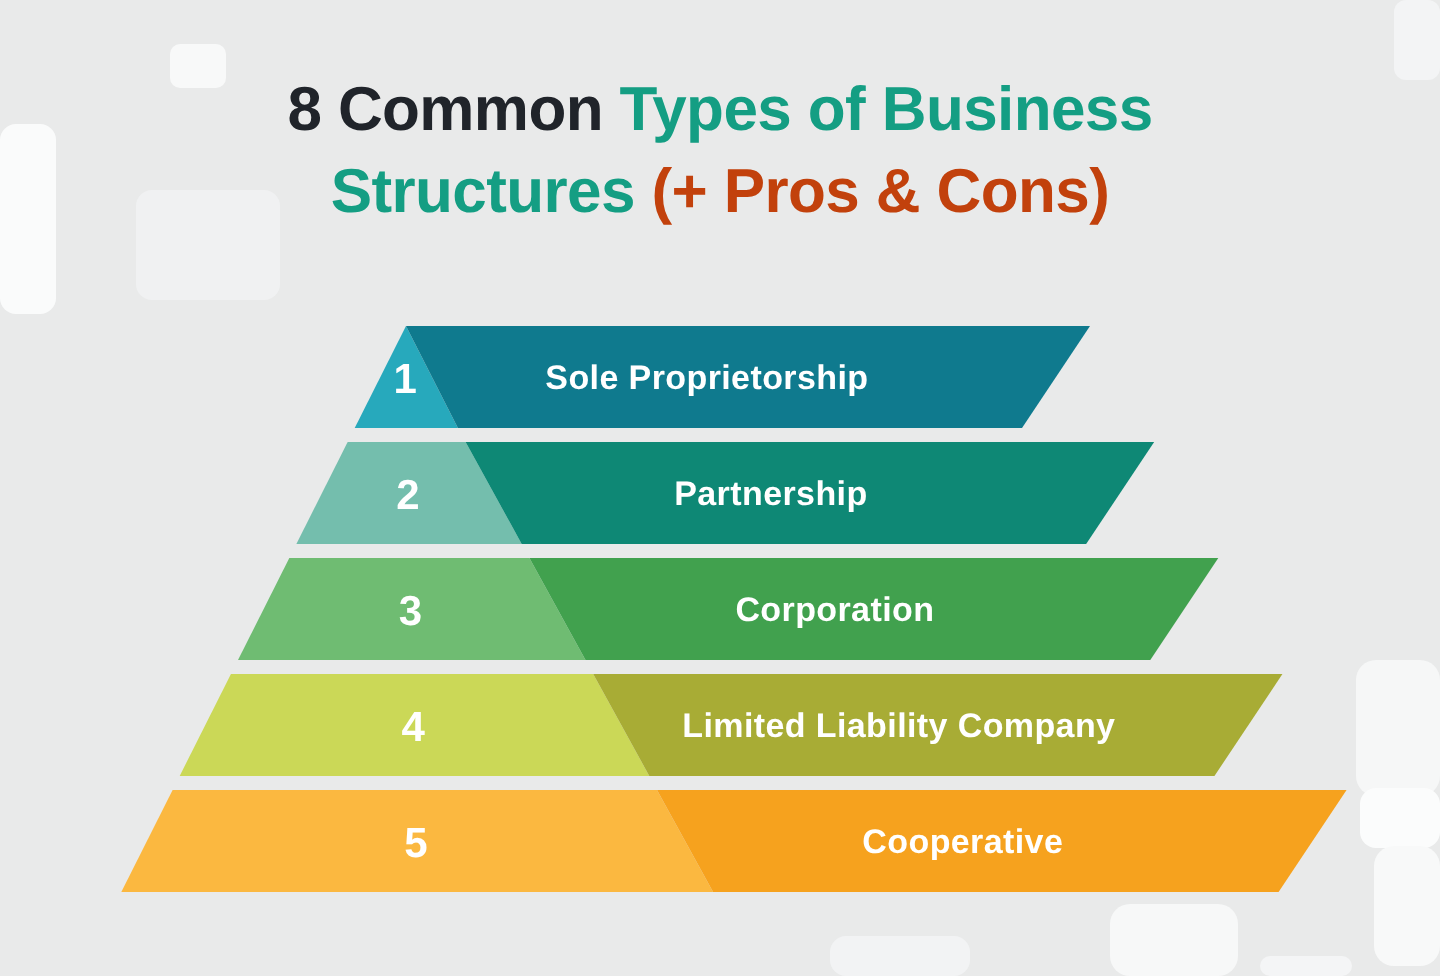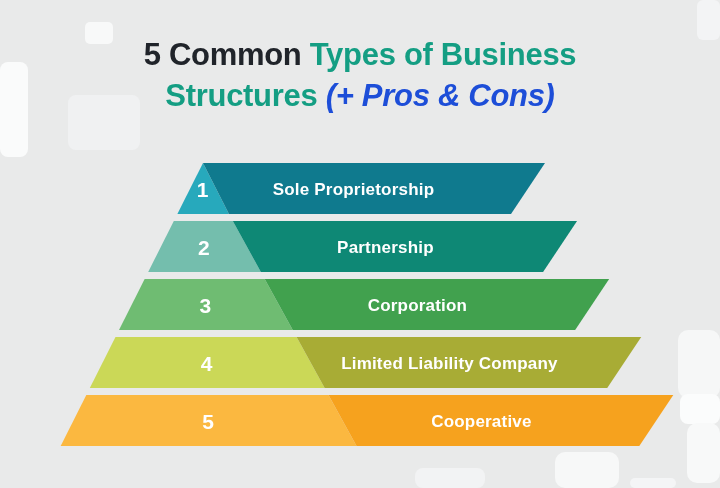--- a/index.html
+++ b/index.html
@@ -27,21 +27,21 @@
 <div class="decor" style="left:68px;top:95px;width:72px;height:55px;border-radius:8px;background:#F0F1F2;"></div>
 <div class="decor" style="left:697px;top:0;width:23px;height:40px;border-radius:6px;background:#F3F4F5;"></div>
 <div class="decor" style="left:678px;top:330px;width:42px;height:68px;border-radius:10px;background:#F6F7F7;"></div>
 <div class="decor" style="left:680px;top:394px;width:40px;height:30px;border-radius:8px;background:#FBFCFC;"></div>
 <div class="decor" style="left:687px;top:423px;width:33px;height:60px;border-radius:10px;background:#F8F9F9;"></div>
 <div class="decor" style="left:555px;top:452px;width:64px;height:36px;border-radius:10px;background:#F7F8F8;"></div>
 <div class="decor" style="left:415px;top:468px;width:70px;height:20px;border-radius:8px;background:#F2F3F4;"></div>
 <div class="decor" style="left:630px;top:478px;width:46px;height:10px;border-radius:5px;background:#F4F5F6;"></div>
 
 <h1 id="title">
-  <span id="title-prefix" style="color: rgb(32, 36, 42);">5 Common </span><span id="title-highlight" style="color: rgb(20, 158, 131);">Types of Business Structures</span><span id="title-suffix" style="color: #1d4ed8; font-style: italic;"> (+ Pros &amp; Cons)</span>
+  <span id="title-prefix" style="color: rgb(32, 36, 42);">8 Common </span><span id="title-highlight" style="color: rgb(20, 158, 131);">Types of Business Structures</span><span id="title-suffix" style="color: #c2410c;"> (+ Pros &amp; Cons)</span>
 </h1>
 
 <svg id="pyramid-svg" width="720" height="488" viewBox="0 0 720 488" xmlns="http://www.w3.org/2000/svg">
     <polygon points="203.006,163 203.006,163 228.95,214 177.353,214" fill="#27A9BC"></polygon>
     <polygon points="203.006,163 545,163 511,214 228.95,214" fill="#0F7A8E"></polygon>
     <text x="202.55225000000002" y="196.5" text-anchor="middle" fill="#FFFFFF" class="band-number">1</text>
     <text x="353.4625" y="194.5" text-anchor="middle" fill="#FFFFFF" class="band-label">Sole Proprietorship</text>
     <polygon points="173.832,221 232.8,221 260.85,272 148.179,272" fill="#74BEAD"></polygon>
     <polygon points="232.8,221 577.074,221 543.074,272 260.85,272" fill="#0E8875"></polygon>
     <text x="203.91525" y="254.5" text-anchor="middle" fill="#FFFFFF" class="band-number">2</text>

